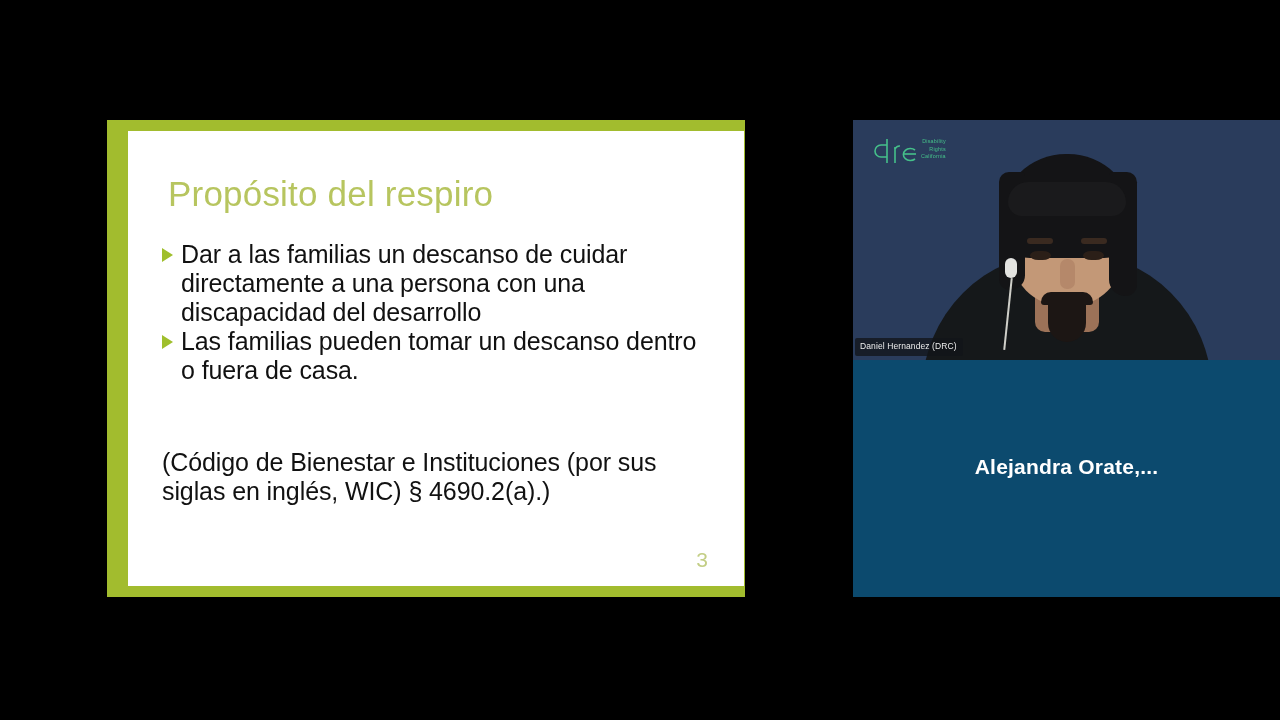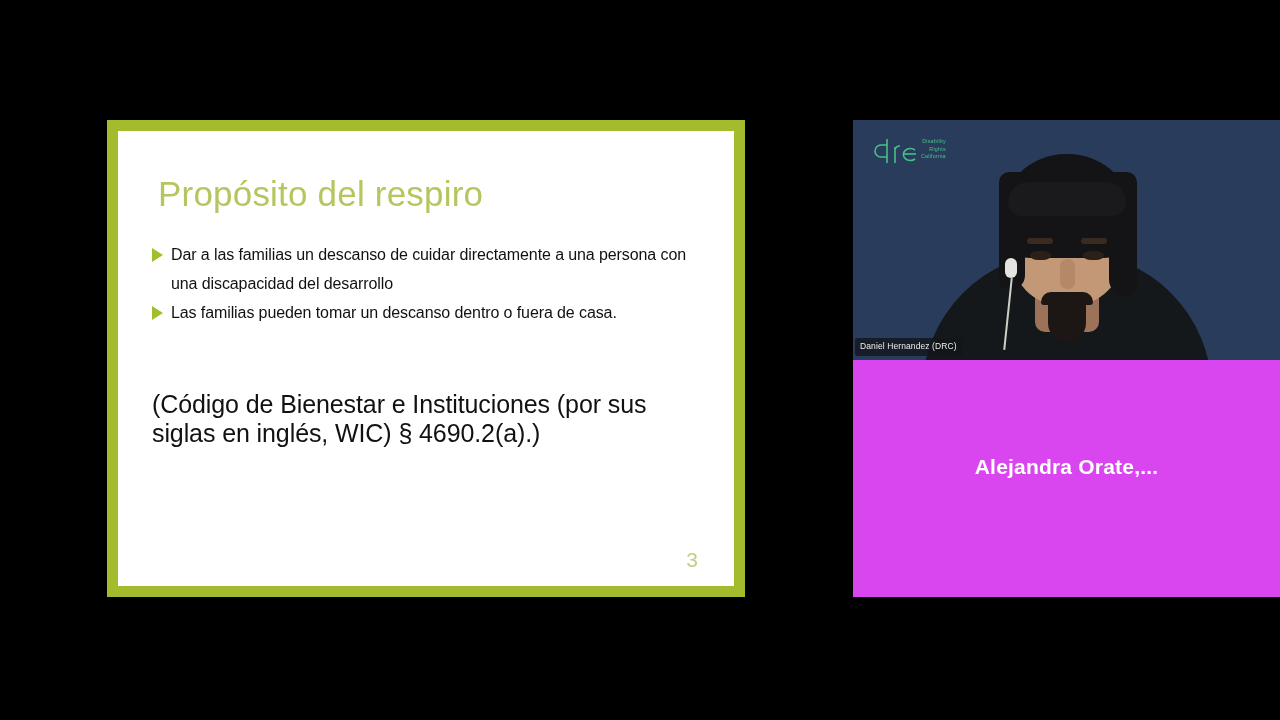--- a/index.html
+++ b/index.html
@@ -7,29 +7,29 @@
 
   #stage{position:relative;width:1280px;height:720px;background:#000;}
 
   
   #slide{
     position:absolute;left:107px;top:120px;width:638px;height:477px;
     background:#A2BC2E;box-sizing:border-box;padding:11px;
   }
   #slide-inner{
     width:100%;height:100%;background:#FFFFFF;box-sizing:border-box;
-    position:relative;padding:44px 34px 0 34px;
+    position:relative;padding:44px 34px 0 34px;margin-left:10px;
   }
   #slide-title{
     color:#B7C55F;font-size:35px;line-height:1.1;font-weight:400;
     letter-spacing:.2px;margin:0 0 26px 6px;white-space:nowrap;
   }
   .bullets{margin:0;padding:0;list-style:none;}
   .bullet{
-    position:relative;color:#111;font-size:16px;line-height:29px;
+    position:relative;color:#111;font-size:25px;line-height:29px;
     padding-left:19px;margin:0 0 0 0;letter-spacing:-.1px;
   }
   .bullet .tri{
     position:absolute;left:0;top:8px;width:0;height:0;
     border-left:11px solid #9FBF2C;border-top:7px solid transparent;
     border-bottom:7px solid transparent;
   }
   #cite{
     color:#111;font-size:25px;line-height:29px;letter-spacing:-.1px;
     margin-top:63px;
@@ -109,21 +109,21 @@
     line-height:7.6px;letter-spacing:.2px;
   }
   #speaker-name{
     position:absolute;left:2px;bottom:4px;background:rgba(18,20,26,.78);
     color:#EDEDED;font-size:8.5px;line-height:13px;padding:2px 6px 3px 5px;
     border-radius:2px;white-space:nowrap;letter-spacing:.1px;
   }
 
   #tile-second{
     position:absolute;left:0;top:240px;width:427px;height:237px;
-    background:#d946ef;
+    background:#0c4a6e;
   }
   #second-name{
     position:absolute;left:0;right:0;top:95px;text-align:center;
     color:#FFFFFF;font-size:21px;font-weight:bold;letter-spacing:.2px;
   }
 </style>
 </head>
 <body>
 
 <div id="stage">

